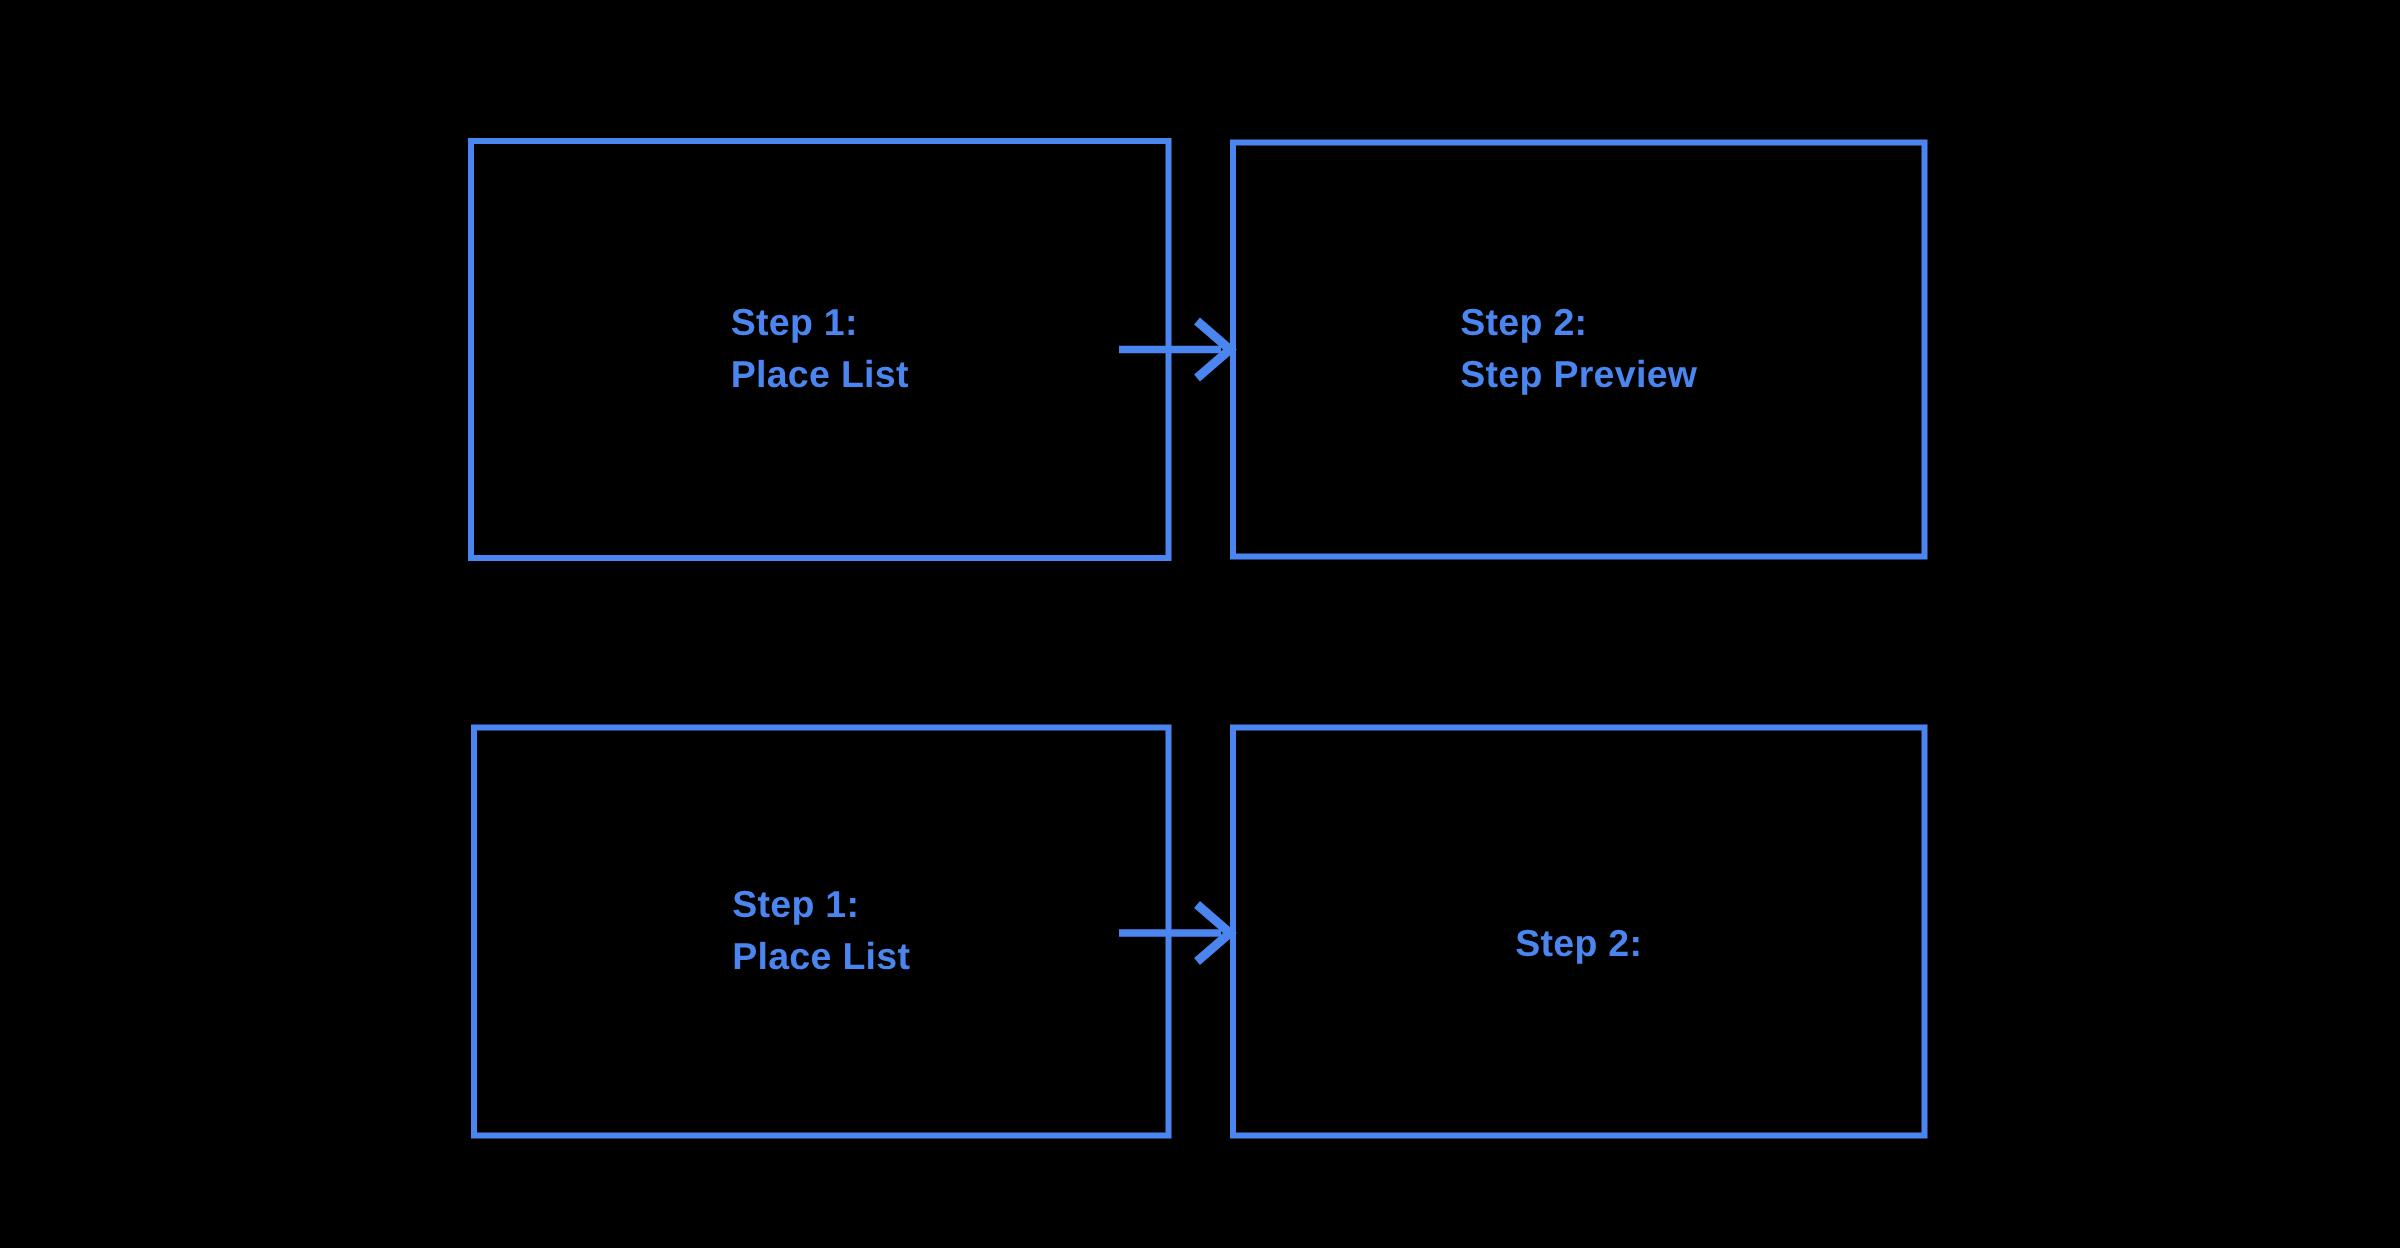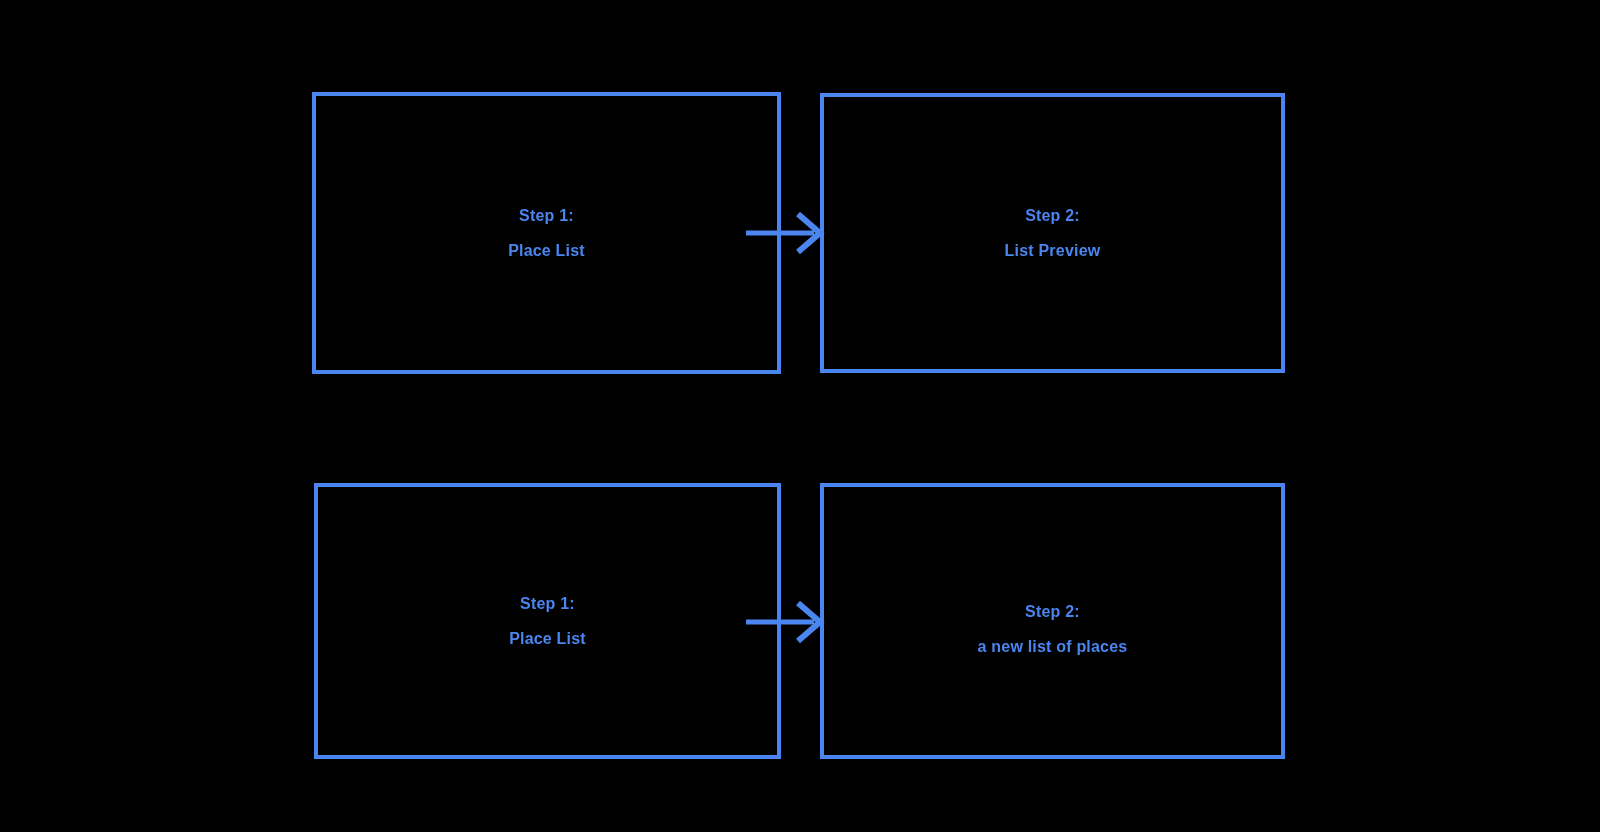--- a/index.html
+++ b/index.html
@@ -21,23 +21,22 @@
     position: absolute;
     inset: 0;
   }
   .flow-box {
     position: absolute;
     box-sizing: border-box;
     border: 4px solid var(--accent);
     display: flex;
     align-items: center;
     justify-content: center;
-    text-align: center;
     color: var(--accent);
-    font-size: 16px;
+    font-size: 25px;
     line-height: 35px;
     font-weight: bold;
     letter-spacing: 0.2px;
   }
   .box-1 { left: 312px; top: 92px;  width: 469px; height: 282px; }
   .box-2 { left: 820px; top: 93px;  width: 465px; height: 280px; }
   .box-3 { left: 314px; top: 483px; width: 467px; height: 276px; }
   .box-4 { left: 820px; top: 483px; width: 465px; height: 276px; }
   .box-4 .box-label { transform: translateY(8px); }
   .arrow {
@@ -66,35 +65,34 @@
   <div class="flow-box box-1">
     <div class="box-label">
       <div>Step 1:</div>
       <div>Place List</div>
     </div>
   </div>
 
   <div class="flow-box box-2">
     <div class="box-label">
       <div>Step 2:</div>
-      <div>List Preview</div>
+      <div>Step Preview</div>
     </div>
   </div>
 
   <div class="flow-box box-3">
     <div class="box-label">
       <div>Step 1:</div>
       <div>Place List</div>
     </div>
   </div>
 
   <div class="flow-box box-4">
     <div class="box-label">
       <div>Step 2:</div>
-      <div>a new list of places</div>
     </div>
   </div>
 
   <svg class="arrow arrow-1" width="90" height="46" aria-hidden="true">
     <line x1="6" y1="23" x2="74" y2="23"></line>
     <polyline points="58,4 80,23 58,42"></polyline>
   </svg>
 
   <svg class="arrow arrow-2" width="90" height="46" aria-hidden="true">
     <line x1="6" y1="23" x2="74" y2="23"></line>

